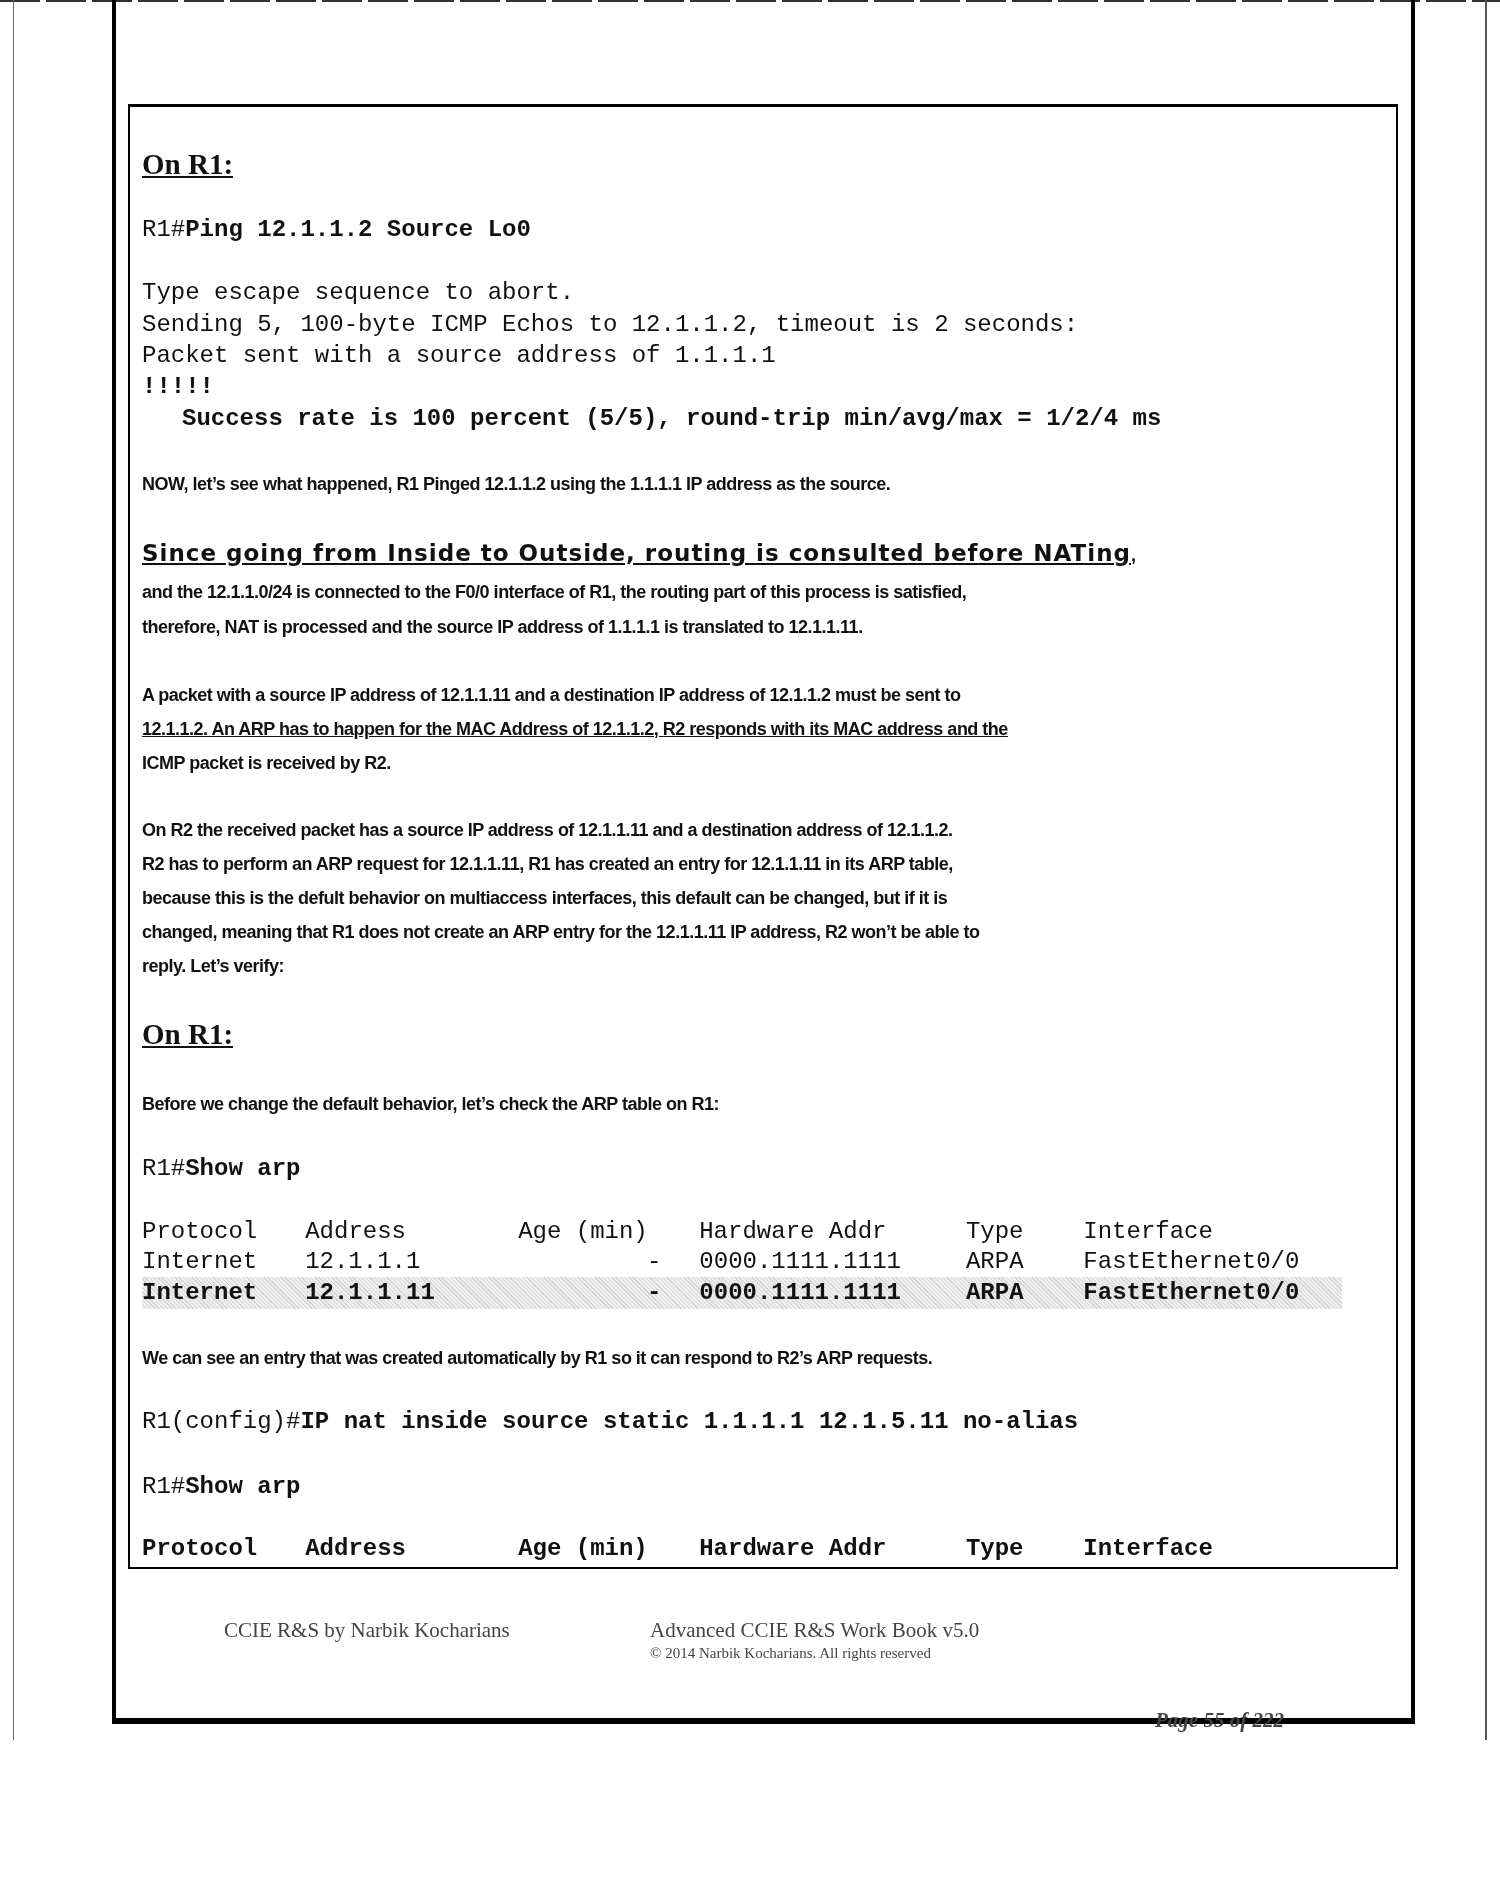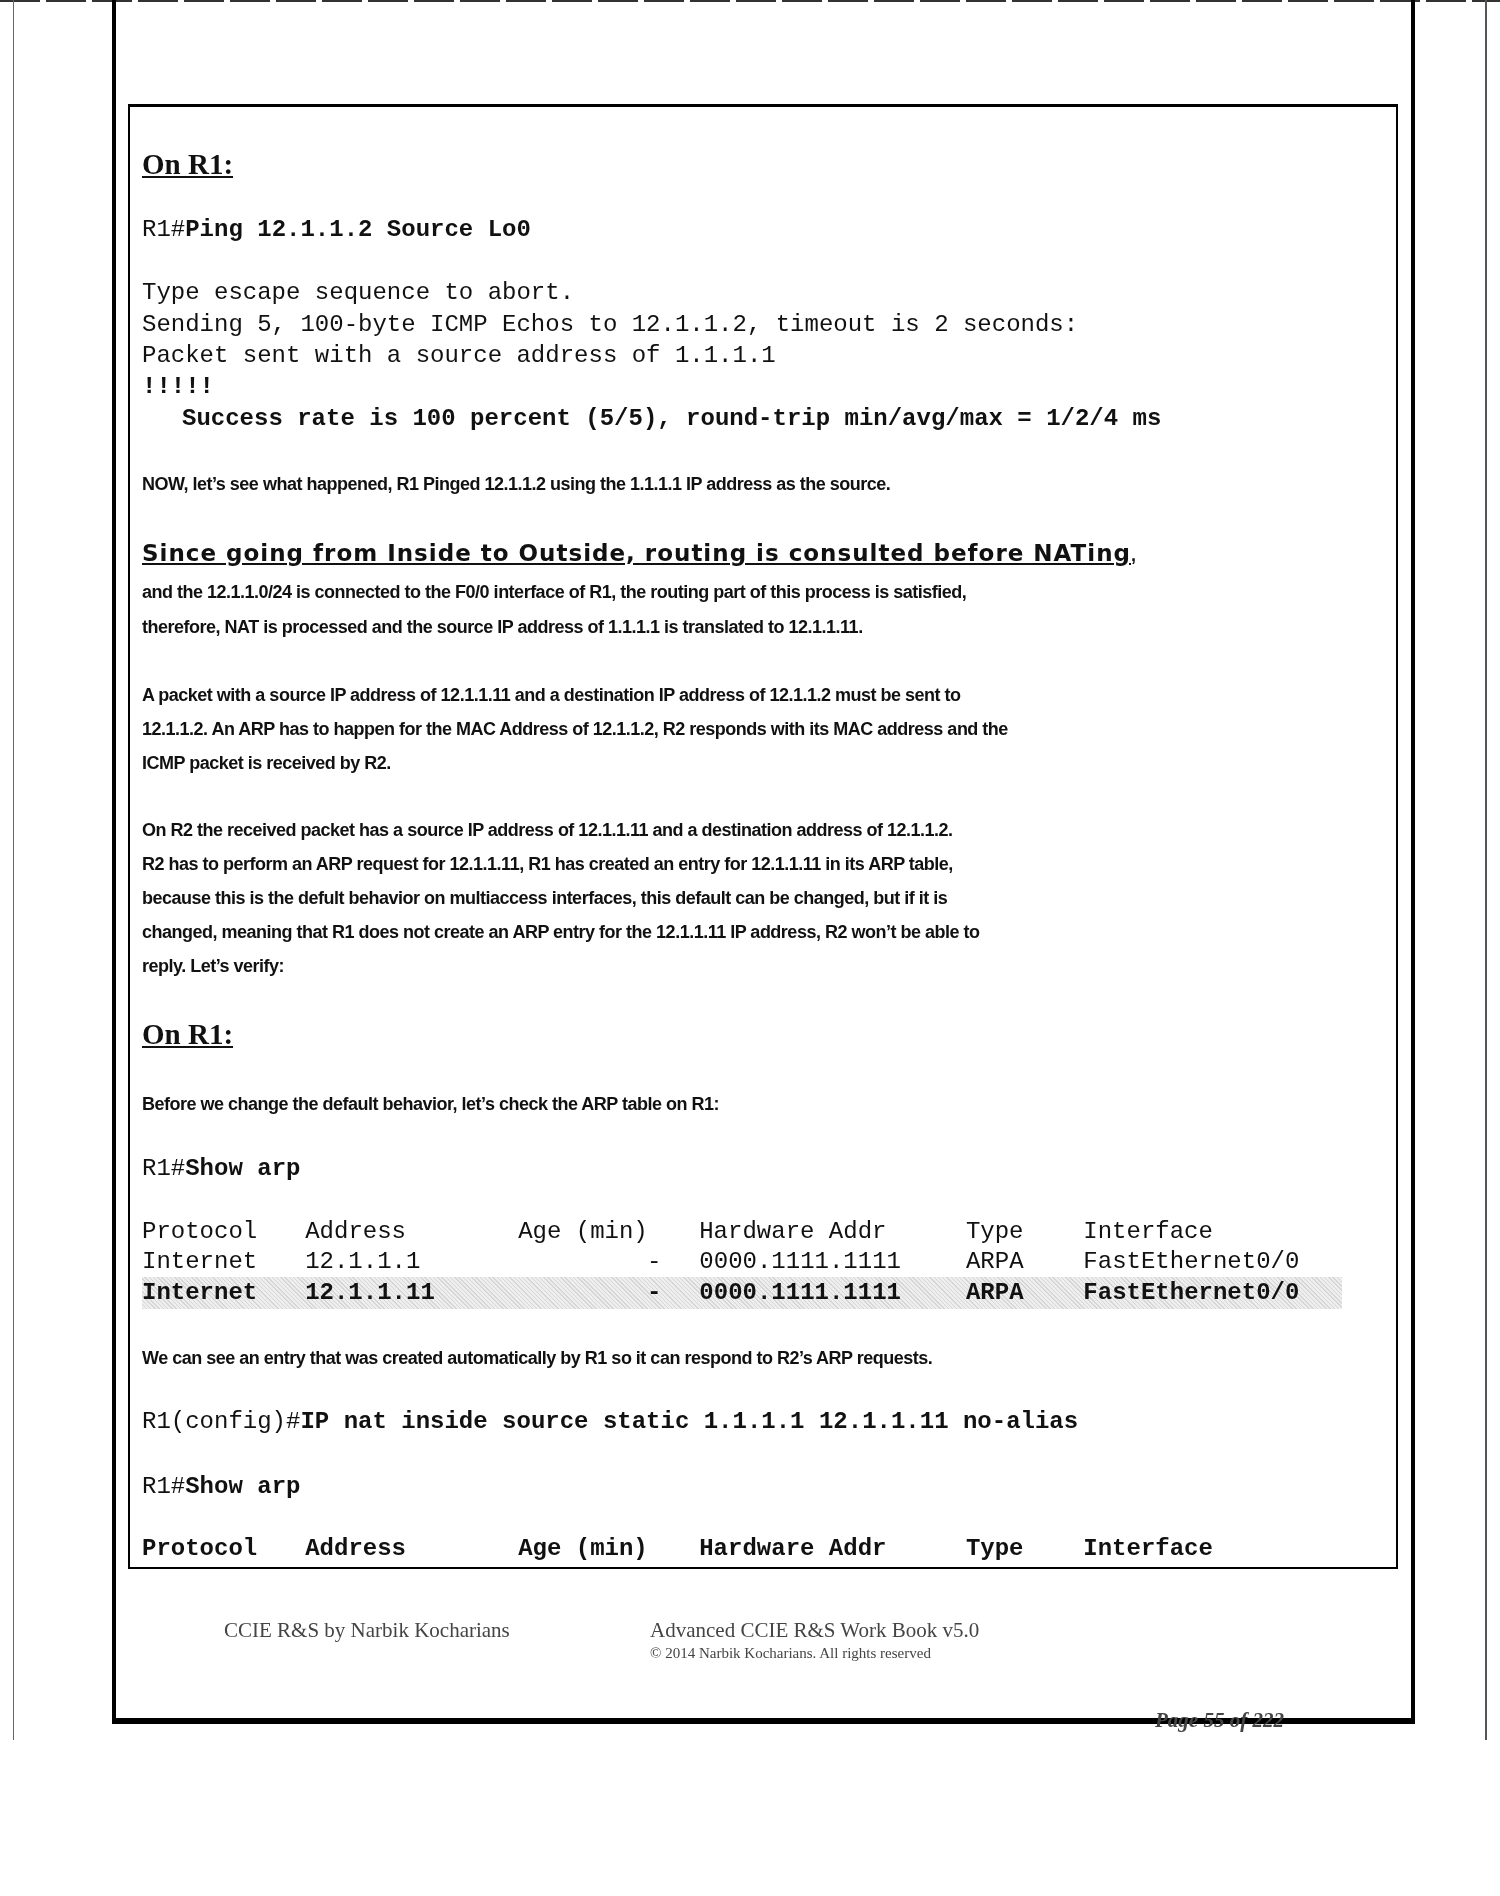--- a/index.html
+++ b/index.html
@@ -46,21 +46,21 @@
 <div class="abs txt mono" style="top:403px; font-weight:bold;margin-left:40px;">Success rate is 100 percent (5/5), round-trip min/avg/max = 1/2/4 ms</div>
 
 <div class="abs txt body" style="top:467px;">NOW, let’s see what happened, R1 Pinged 12.1.1.2 using the 1.1.1.1 IP address as the source.</div>
 
 <div class="abs txt" style="top:538px;"><span class="emph">Since going from Inside to Outside, routing is consulted before NATing</span><span class="body">,</span></div>
 
 <div class="abs txt body" style="top:575px;">and the 12.1.1.0/24 is connected to the F0/0 interface of R1, the routing part of this process is satisfied,</div>
 <div class="abs txt body" style="top:610px;">therefore, NAT is processed and the source IP address of 1.1.1.1 is translated to 12.1.1.11.</div>
 
 <div class="abs txt body" style="top:678px;">A packet with a source IP address of 12.1.1.11 and a destination IP address of 12.1.1.2 must be sent to</div>
-<div class="abs txt body" style="top:712px;">12.1.1.2. An ARP has to happen for the MAC Address of 12.1.1.2, R2 responds with its MAC address and the</div>
+<div class="abs txt body" style="top:712px;text-decoration:underline;">12.1.1.2. An ARP has to happen for the MAC Address of 12.1.1.2, R2 responds with its MAC address and the</div>
 <div class="abs txt body" style="top:746px;">ICMP packet is received by R2.</div>
 
 <div class="abs txt body" style="top:813px;">On R2 the received packet has a source IP address of 12.1.1.11 and a destination address of 12.1.1.2.</div>
 <div class="abs txt body" style="top:847px;">R2 has to perform an ARP request for 12.1.1.11, R1 has created an entry for 12.1.1.11 in its ARP table,</div>
 <div class="abs txt body" style="top:881px;">because this is the defult behavior on multiaccess interfaces, this default can be changed, but if it is</div>
 <div class="abs txt body" style="top:915px;">changed, meaning that R1 does not create an ARP entry for the 12.1.1.11 IP address, R2 won’t be able to</div>
 <div class="abs txt body" style="top:949px;">reply. Let’s verify:</div>
 
 <div class="abs txt heading" style="top:1018px;">On R1:</div>
 <div class="abs txt body" style="top:1087px;">Before we change the default behavior, let’s check the ARP table on R1:</div>
@@ -87,21 +87,21 @@
   <span class="c1">Internet</span>
   <span class="c2">12.1.1.11</span>
   <span class="c3">-</span>
   <span class="c4">0000.1111.1111</span>
   <span class="c5">ARPA</span>
   <span class="c6">FastEthernet0/0</span>
 </div>
 
 <div class="abs txt body" style="top:1341px;">We can see an entry that was created automatically by R1 so it can respond to R2’s ARP requests.</div>
 
-<div class="abs txt mono" style="top:1406px;"><span>R1(config)#</span><b>IP nat inside source static 1.1.1.1 12.1.1.11 no-alias</b></div>
+<div class="abs txt mono" style="top:1406px;"><span>R1(config)#</span><b>IP nat inside source static 1.1.1.1 12.1.5.11 no-alias</b></div>
 
 <div class="abs txt mono" style="top:1471px;"><span>R1#</span><b>Show arp</b></div>
 
 <div class="abs arp-row mono" style="top:1533px; font-weight:bold;">
   <span class="c1">Protocol</span>
   <span class="c2">Address</span>
   <span class="c3" style="text-align:left;padding-right:0;">Age (min)</span>
   <span class="c4">Hardware Addr</span>
   <span class="c5">Type</span>
   <span class="c6">Interface</span>

